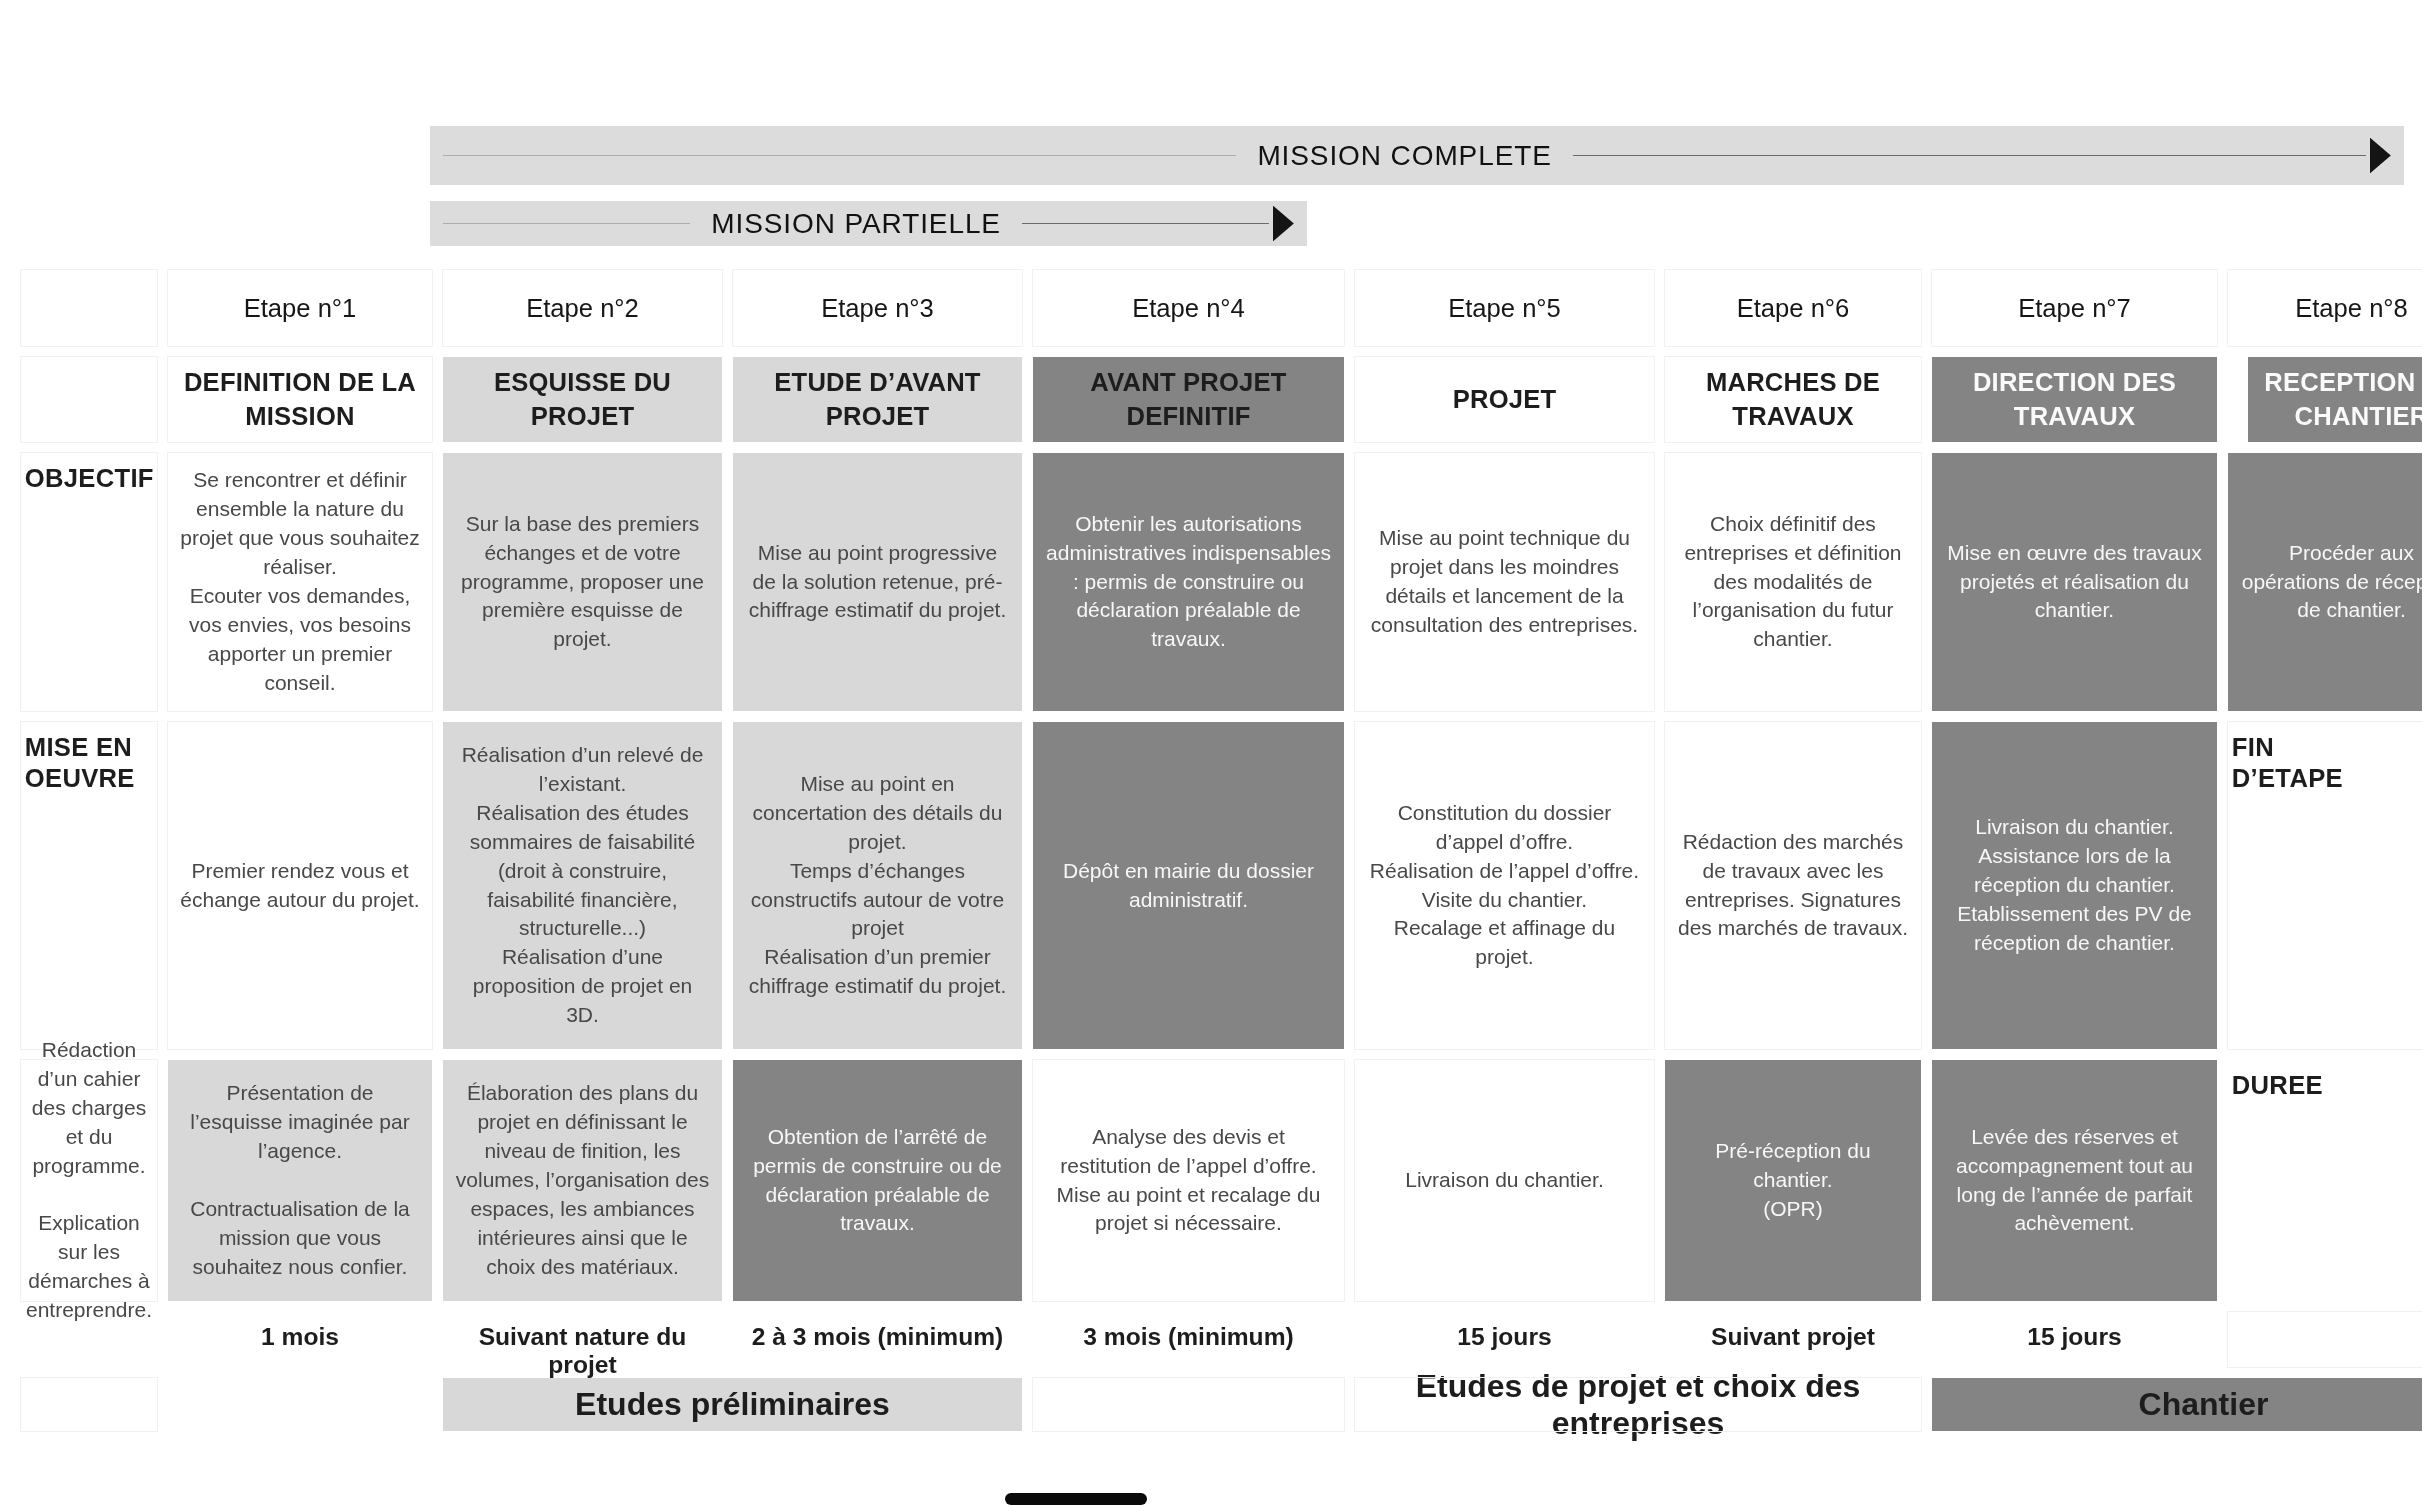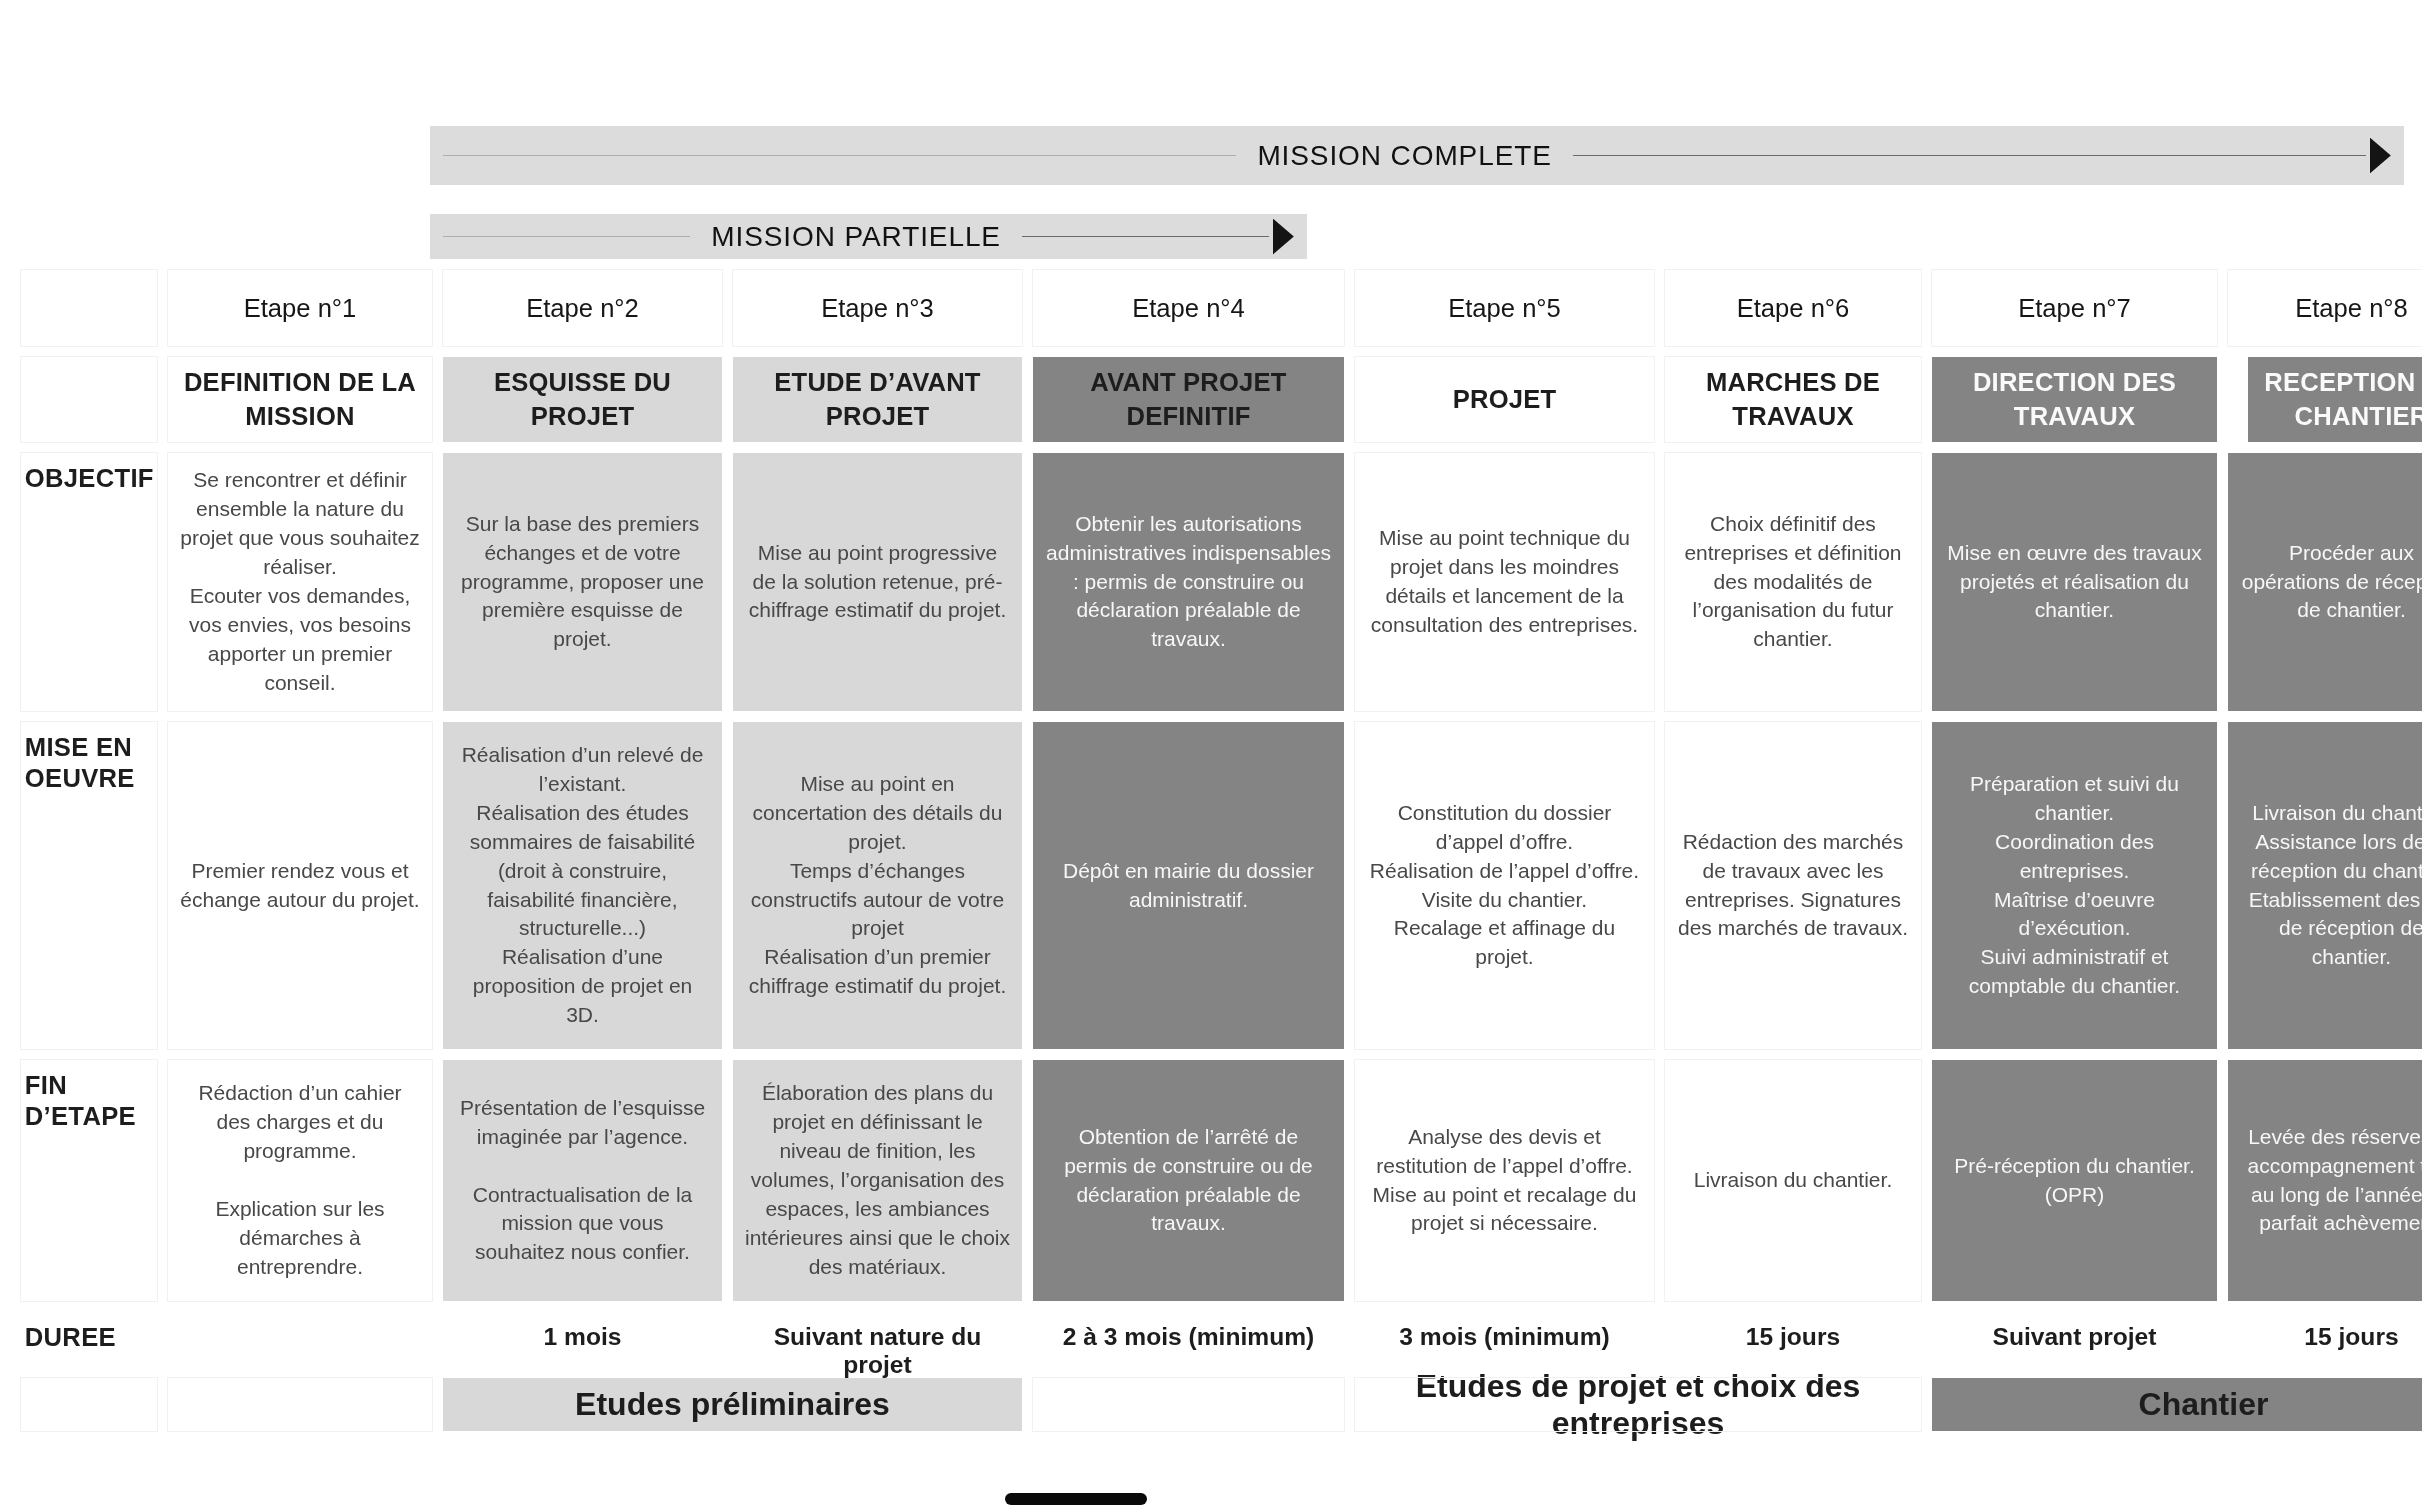--- a/index.html
+++ b/index.html
@@ -17,21 +17,21 @@
     font-size:28px;letter-spacing:0.9px;color:#111;white-space:nowrap;
     padding:0 21px;font-weight:500;
   }
   .bline{flex:1;height:1.9px;background:#adadad;}
   .bline.right{background:#6b6b6b;}
   .arrowhead{
     width:21px;height:36px;background:#141414;flex:0 0 auto;margin-left:3.8px;
     clip-path:polygon(0 0,100% 50%,0 100%);
   }
   #banner-complete{left:430px;top:126px;width:1974px;height:59px;}
-  #banner-partielle{left:430px;top:214px;width:877px;height:45px;}
+  #banner-partielle{left:430px;top:201px;width:877px;height:45px;}
 
   
   .grid{
     position:absolute;left:21px;top:270px;
     display:grid;gap:11px;
     grid-template-columns:136px 264px 279px 289px 311px 299px 256px 285px 247px;
     grid-template-rows:76px 85px 258px 327px 241px 55px 53px;
   }
   .cell{
     display:flex;align-items:center;justify-content:center;
@@ -123,24 +123,20 @@
 Réalisation d’une proposition de projet en 3D.</div>
   <div class="cell lg bodytxt">Mise au point en concertation des détails du projet.
 Temps d’échanges constructifs autour de votre projet
 Réalisation d’un premier chiffrage estimatif du projet.</div>
   <div class="cell dg bodytxt">Dépôt en mairie du dossier administratif.</div>
   <div class="cell w bodytxt">Constitution du dossier d’appel d’offre.
 Réalisation de l’appel d’offre.
 Visite du chantier.
 Recalage et affinage du projet.</div>
   <div class="cell w bodytxt">Rédaction des marchés de travaux avec les entreprises. Signatures des marchés de travaux.</div>
-  <div class="cell dg bodytxt">Préparation et suivi du chantier.
-Coordination des entreprises.
-Maîtrise d’oeuvre d’exécution.
-Suivi administratif et comptable du chantier.</div>
   <div class="cell dg bodytxt">Livraison du chantier.
 Assistance lors de la réception du chantier.
 Etablissement des PV de réception de chantier.</div>
 
   <div class="cell rowlabel">FIN
 D’ETAPE</div>
   <div class="cell w bodytxt">Rédaction d’un cahier des charges et du programme.
 
 Explication sur les démarches à entreprendre.</div>
   <div class="cell lg bodytxt">Présentation de l’esquisse imaginée par l’agence.

